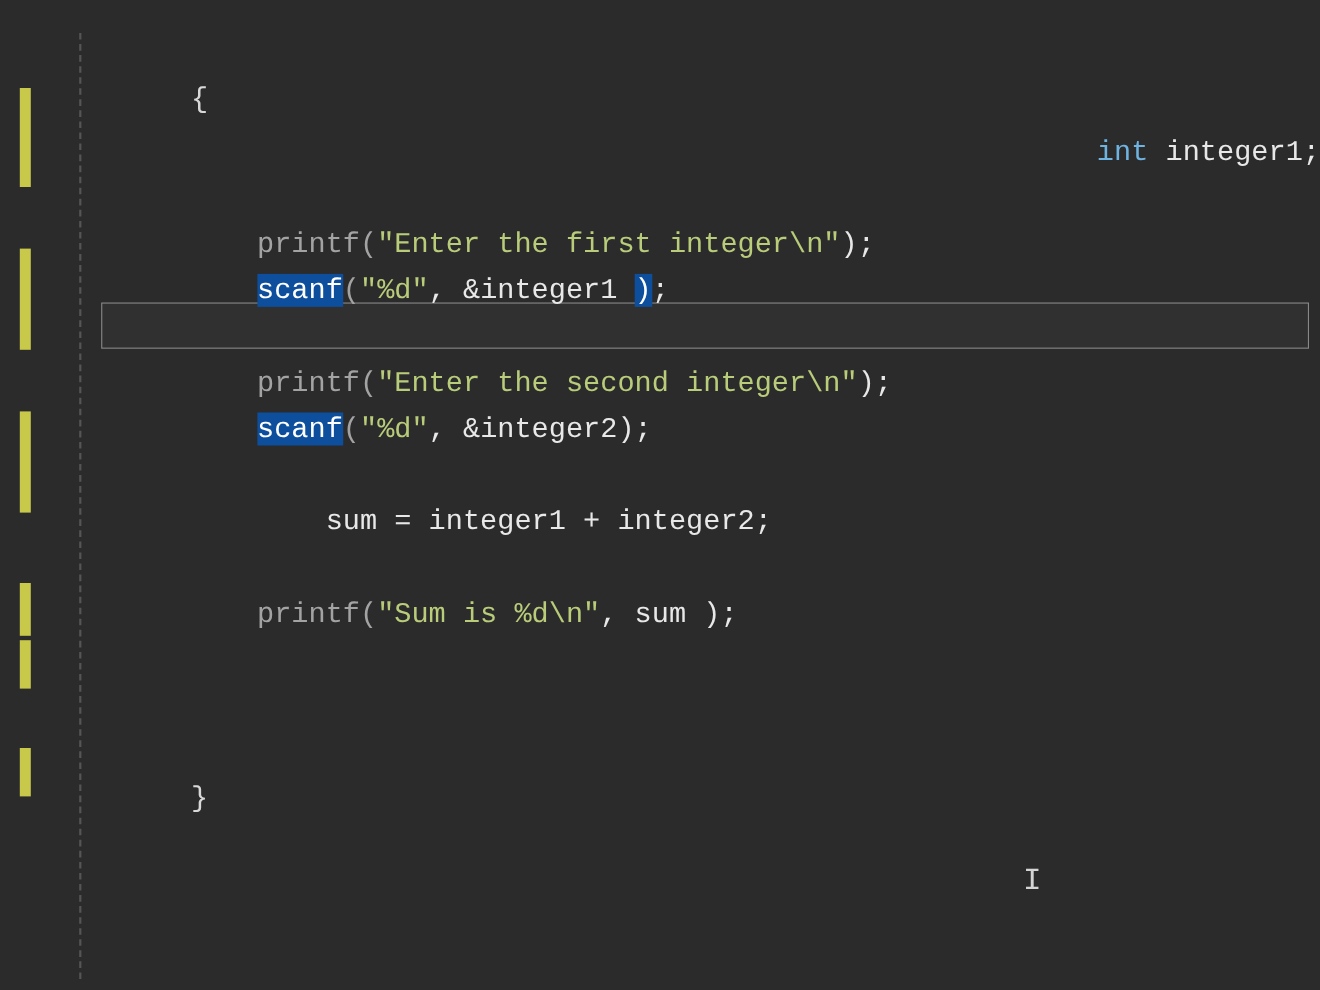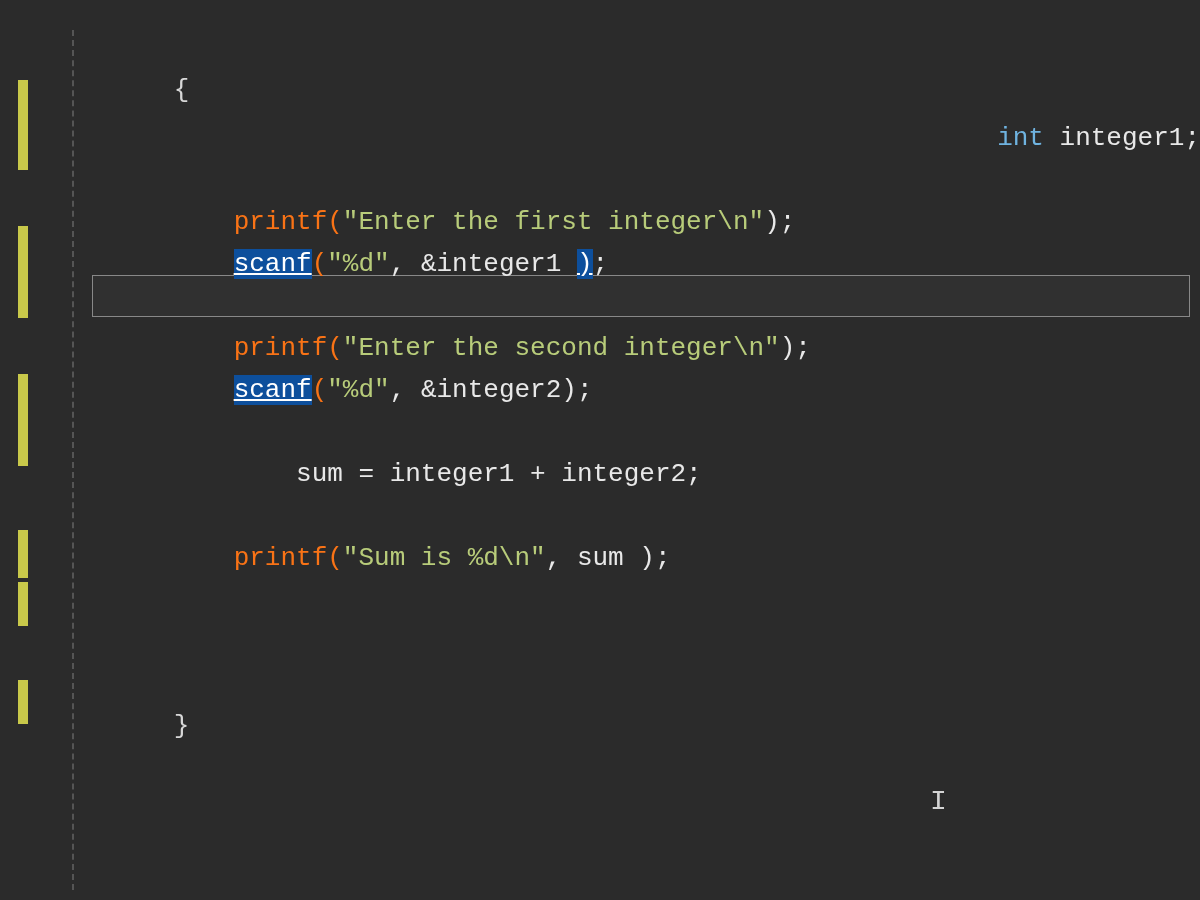--- a/index.html
+++ b/index.html
@@ -42,26 +42,25 @@
     padding-left: 40px;
   }
   .line {
     height: 42px;
     white-space: pre;
     position: relative;
   }
   .brace { color: #d8d8d8; }
   .kw { color: #6fb3e0; }
   .ident { color: #e8e8e8; }
-  .func { color: #f97316; }
+  .func { color: #a3a3a3; }
   .str { color: #b8cc7a; }
   .selected {
     background: #0d4f9c;
     color: #ffffff;
-    text-decoration: underline;
   }
   .highlight-row {
     position: absolute;
     border: 1px solid #888;
     background: rgba(120,120,120,0.08);
     height: 42px;
     left: 92px;
     right: 10px;
     pointer-events: none;
   }

